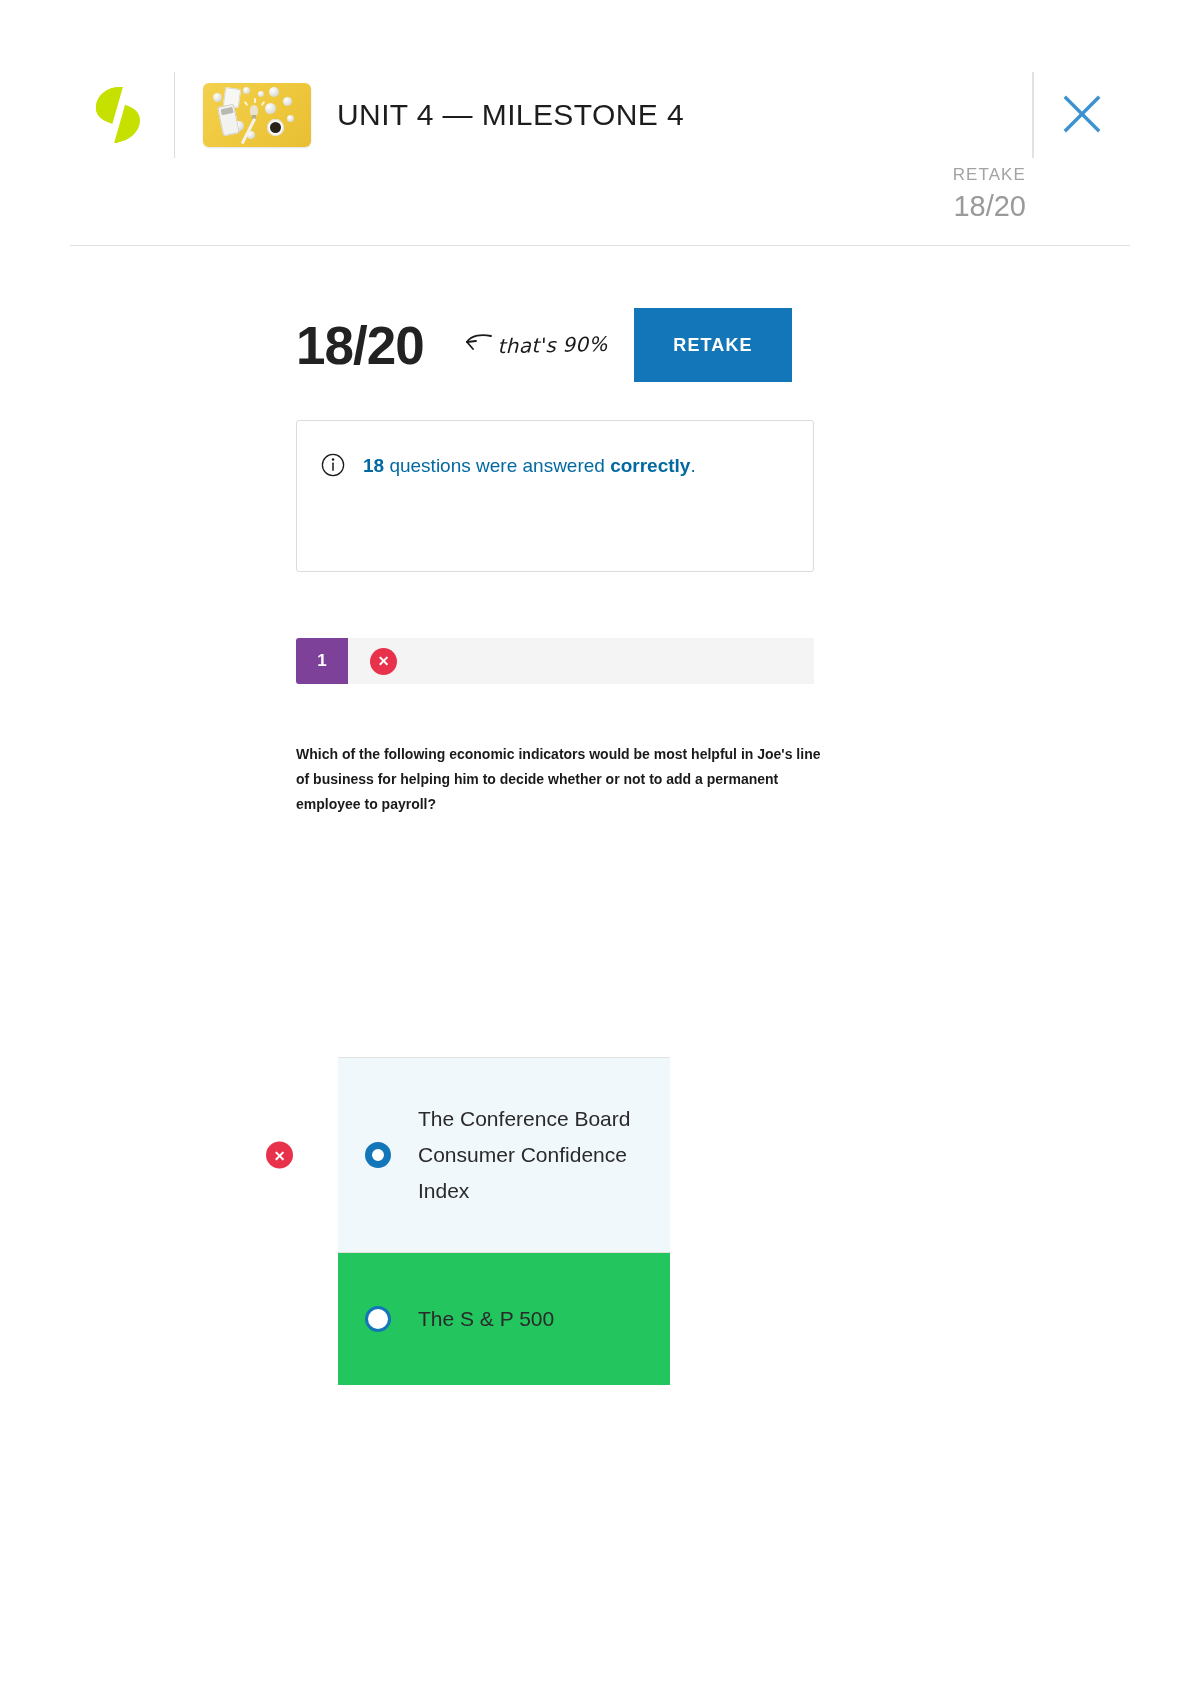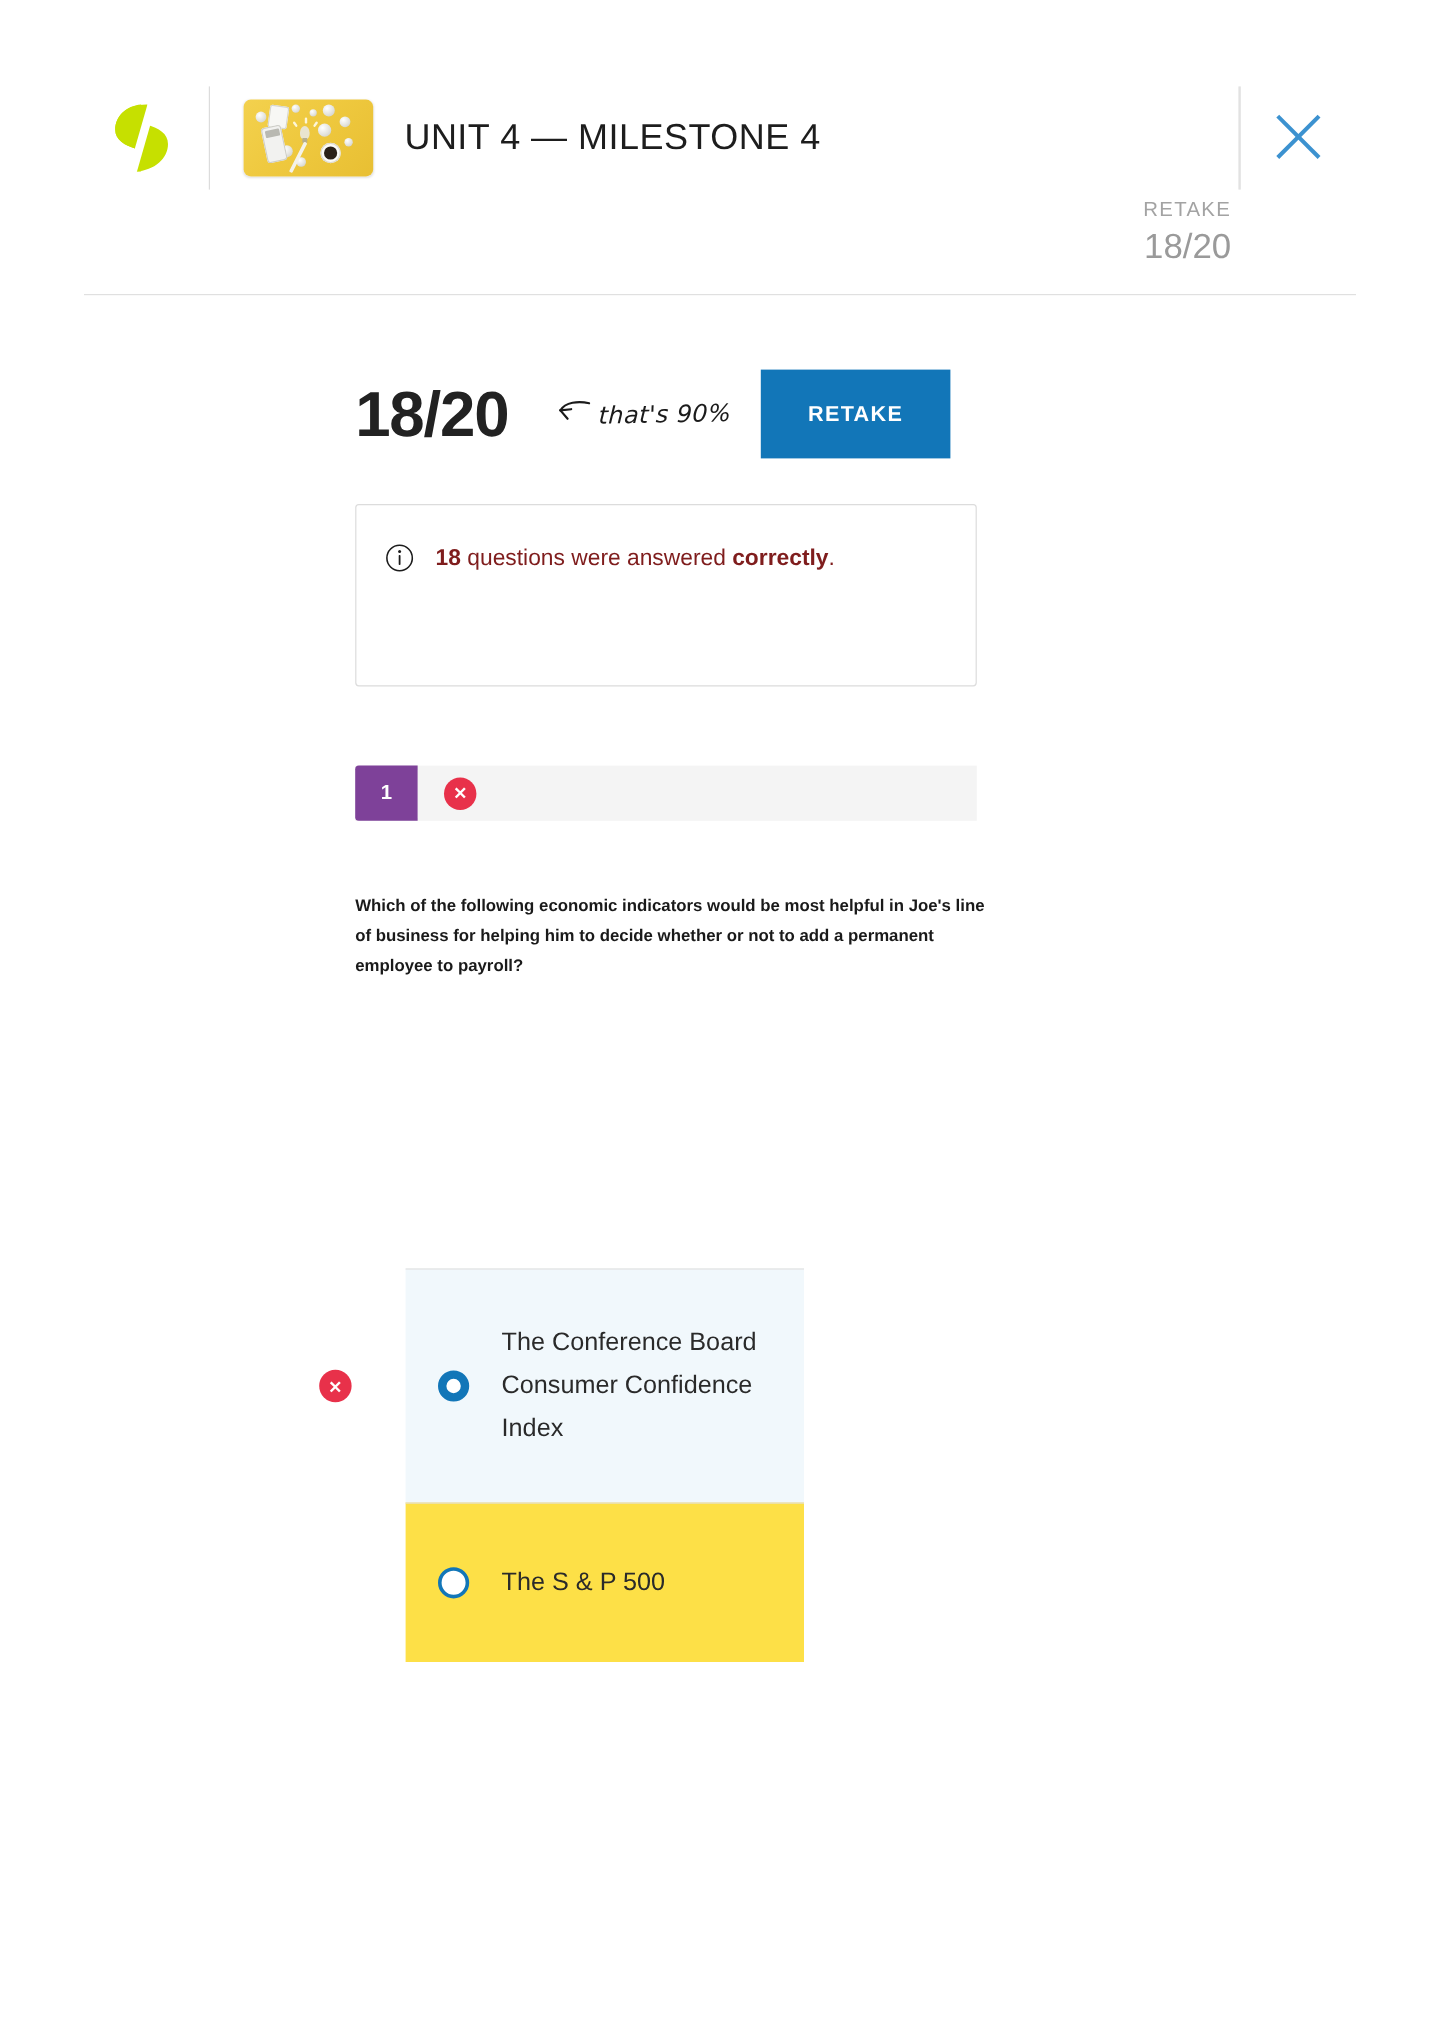--- a/index.html
+++ b/index.html
@@ -143,21 +143,21 @@
   }
 
   .info-box {
     position: absolute; left: 296px; top: 174px;
     width: 518px; min-height: 152px;
     border: 1px solid #dcdcdc; border-radius: 3px; background: #fff;
     padding: 30px 24px 28px 24px;
     display: flex;
   }
   .info-icon { flex: none; margin-right: 18px; margin-top: 2px; }
-  .info-lines { font-size: 19px; color: #7f1d1d; line-height: 1.62; }
+  .info-lines { font-size: 19px; color: #0369a1; line-height: 1.62; }
   .info-lines b { font-weight: 700; }
 
   .q-header {
     position: absolute; left: 296px; top: 392px;
     width: 518px; height: 46px;
     background: #f4f4f4;
     display: flex; align-items: center;
   }
   .q-num {
     width: 52px; height: 46px; background: #7e4199; color: #fff;
@@ -187,21 +187,21 @@
 
   .answers {
     position: absolute; left: 338px; top: 811px; width: 332px;
   }
   .answer {
     position: relative; display: flex; align-items: center;
     border-top: 1px solid #e2e2e2;
     padding: 26px 18px 26px 0;
   }
   .answer.selected { background: #f1f8fc; min-height: 195px; }
-  .answer.plain { background: #fde047; min-height: 133px; }
+  .answer.plain { background: #22c55e; min-height: 133px; }
   .answer .radio-wrap {
     flex: none; width: 80px; display: flex; justify-content: center; align-items: center;
   }
   .radio {
     width: 26px; height: 26px; border-radius: 50%;
     border: 3px solid #1276b8; background: #fff;
     display: flex; align-items: center; justify-content: center;
   }
   .radio.checked { border-width: 7px; }
   .radio.checked::after {

